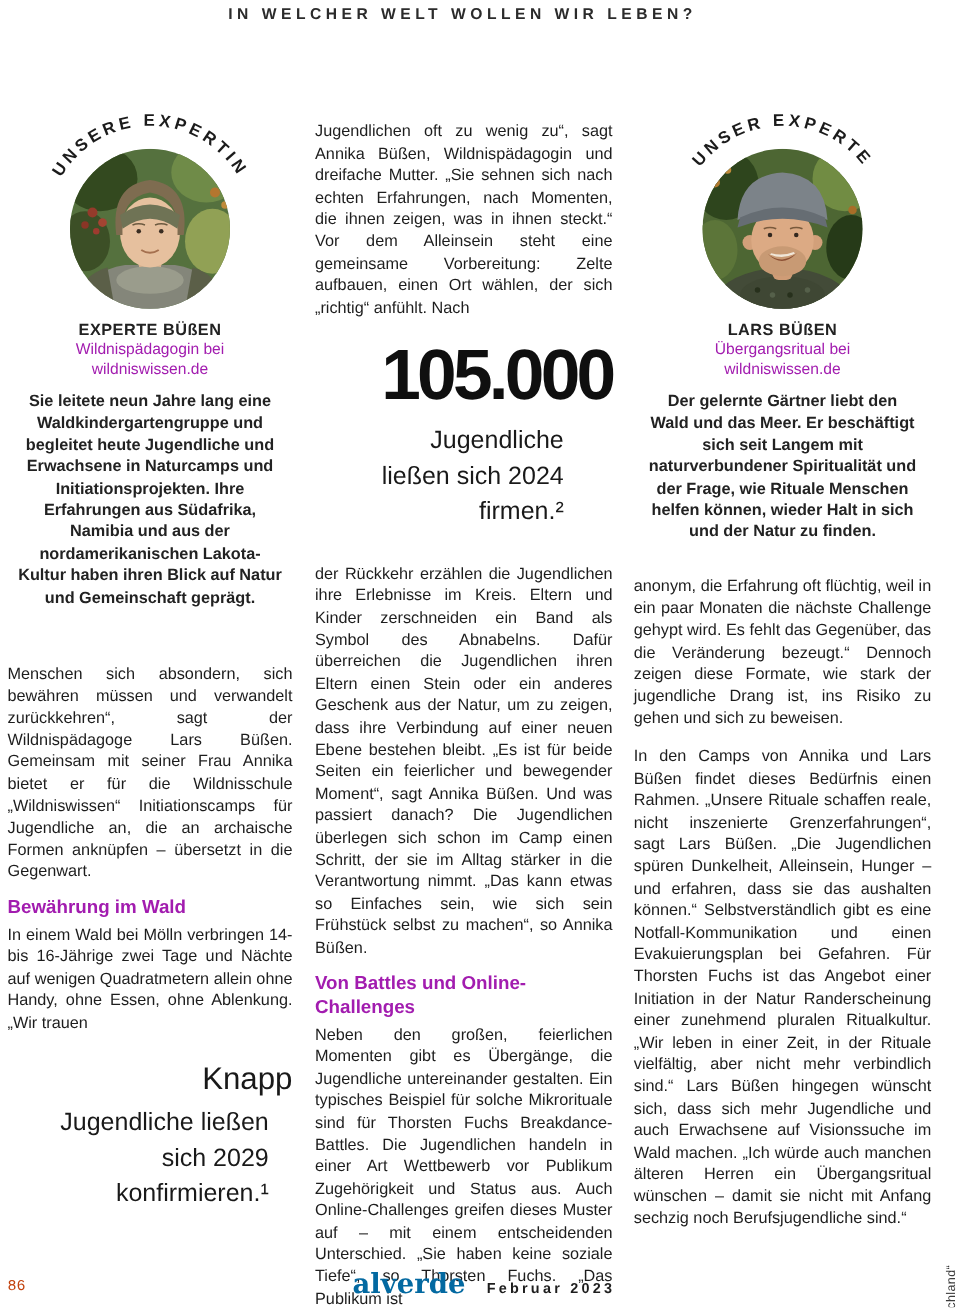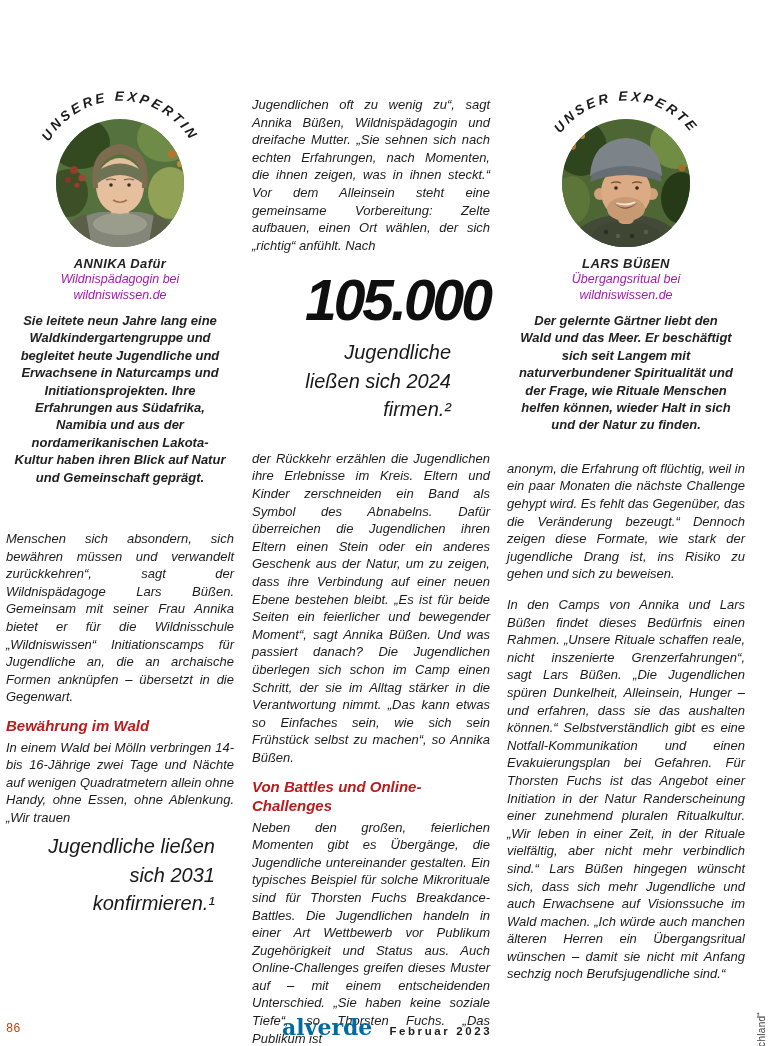--- a/index.html
+++ b/index.html
@@ -2,30 +2,30 @@
 <html lang="de"><head>
 <meta charset="utf-8">
 <style>
   html,body{margin:0;padding:0;background:#ffffff;}
   .page{position:relative;width:768px;height:1046px;background:#ffffff;overflow:hidden;
         font-family:"Liberation Sans","DejaVu Sans",sans-serif;color:#1c1c1c;}
 
   .header-title{position:absolute;top:4px;left:0;width:740px;text-align:center;
         font-size:12.5px;font-weight:700;letter-spacing:3.6px;color:#2b2b2b;}
 
-  .col{position:absolute;font-style:italic;}
+  .col{position:absolute;}
   .col-left{left:6px;top:88px;width:228px;}
   .col-mid{left:252px;top:96px;width:238px;}
   .col-right{left:507px;top:88px;width:238px;}
 
   .jtext{text-align:justify;font-size:13px;line-height:17.6px;margin:0;color:#1d1d1d;hyphens:auto;}
   .p-top{margin-top:44px;}
   .p-top-sm{margin-top:13px;}
   .p-top-r{margin-top:26px;}
-  .col-heading{font-size:15px;line-height:19.5px;font-weight:700;margin:10px 0 3px;color:#b91c1c;
+  .col-heading{font-size:15px;line-height:19.5px;font-weight:700;margin:10px 0 3px;color:#a21caf;
         font-family:"Liberation Sans","DejaVu Sans",sans-serif;}
 
   .expert{text-align:center;}
   .badge-svg{display:block;margin:0 auto;}
   .arc-text{font-size:13.5px;font-weight:700;letter-spacing:3px;fill:#1b1b1b;}
   .expert-name{font-size:13px;font-weight:700;letter-spacing:.4px;margin-top:6px;color:#222;}
   .expert-role{font-size:12.5px;color:#a21caf;line-height:16px;}
   .expert-bio{font-size:13px;font-weight:600;line-height:17.4px;margin:9px auto 0;width:214px;color:#222;text-align:center;}
 
   .stat{text-align:right;}
@@ -42,20 +42,21 @@
   .page-num{position:absolute;left:6px;bottom:10px;font-size:12px;color:#c2410c;font-family:Liberation Mono, monospace;}
   .logo-row{position:absolute;left:282px;bottom:6px;display:flex;align-items:baseline;}
   .logo{font-family:"DejaVu Serif","Liberation Serif",serif;font-size:22px;font-weight:700;color:#0369a1;}
   .issue{font-size:11.5px;font-weight:700;letter-spacing:2.6px;margin-left:17px;color:#1e1e1e;}
 </style>
 </head>
 <body>
 
 <div class="page">
 
+  <div class="header-title">IN WELCHER WELT WOLLEN WIR LEBEN?</div>
 
   <div class="col col-left">
     <div class="expert">
       <svg class="badge-svg" width="180" height="162" viewBox="0 0 180 162">
         <defs>
           <clipPath id="clipL">
               <circle cx="90" cy="95" r="64"></circle>
             </clipPath>
           <path id="arcL" d="M 23,142 A 82 82 0 1 1 157,142" fill="none"></path>
         </defs>
@@ -80,30 +81,31 @@
           <path d="M 63,100 Q 58,60 90,56 Q 122,60 117,100 L 112,100 Q 114,70 90,66 Q 66,70 68,100 Z" fill="#7e6c50"></path>
           <path d="M 66,84 Q 90,67 114,84 L 112,95 Q 90,79 68,95 Z" fill="#6f7355"></path>
           <circle cx="81" cy="97" r="1.8" fill="#3a2d22"></circle>
             <circle cx="99" cy="97" r="1.8" fill="#3a2d22"></circle>
           <path d="M 76,92 Q 81,90 86,92" stroke="#6d5a40" stroke-width="1.2" fill="none"></path>
           <path d="M 94,92 Q 99,90 104,92" stroke="#6d5a40" stroke-width="1.2" fill="none"></path>
           <path d="M 83,112 Q 90,116.5 97,112" stroke="#a5704f" stroke-width="1.6" fill="none"></path>
         </g>
         <text class="arc-text"><textPath href="#arcL" startOffset="50%" text-anchor="middle">UNSERE EXPERTIN</textPath></text>
       </svg>
-      <div class="expert-name">ANNIKA Dafür</div>
+      <div class="expert-name">EXPERTE BÜßEN</div>
       <div class="expert-role">Wildnispädagogin bei</div>
       <div class="expert-role">wildniswissen.de</div>
       <div class="expert-bio">Sie leitete neun Jahre lang eine Waldkindergartengruppe und begleitet heute Jugendliche und Erwachsene in Naturcamps und Initiationsprojekten. Ihre Erfahrungen aus Südafrika, Namibia und aus der nordamerikanischen Lakota-Kultur haben ihren Blick auf Natur und Gemeinschaft geprägt.</div>
     </div>
     <p class="jtext p-top">Menschen sich absondern, sich bewähren müssen und verwandelt zurückkehren“, sagt der Wildnispädagoge Lars Büßen. Gemeinsam mit seiner Frau Annika bietet er für die Wildnisschule „Wildniswissen“ Initiationscamps für Jugendliche an, die an archaische Formen anknüpfen – übersetzt in die Gegenwart.</p>
     <h3 class="col-heading">Bewährung im Wald</h3>
     <p class="jtext">In einem Wald bei Mölln verbringen 14- bis 16-Jährige zwei Tage und Nächte auf wenigen Quadratmetern allein ohne Handy, ohne Essen, ohne Ablenkung. „Wir trauen</p>
     <div class="stat">
-      <div class="stat-caption cap-left">Jugendliche ließen sich 2031 konfirmieren.¹</div>
+      <div class="stat-prefix">Knapp</div>
+      <div class="stat-caption cap-left">Jugendliche ließen sich 2029 konfirmieren.¹</div>
     </div>
   </div>
 
   <div class="col col-mid">
     <p class="jtext">Jugendlichen oft zu wenig zu“, sagt Annika Büßen, Wildnispädagogin und dreifache Mutter. „Sie sehnen sich nach echten Erfahrungen, nach Momenten, die ihnen zeigen, was in ihnen steckt.“ Vor dem Alleinsein steht eine gemeinsame Vorbereitung: Zelte aufbauen, einen Ort wählen, der sich „richtig“ anfühlt. Nach</p>
     <div class="stat">
       <div class="stat-number mid">105.000</div>
       <div class="stat-caption cap-mid">Jugendliche ließen sich 2024 firmen.²</div>
     </div>
     <p class="jtext p-top-r">der Rückkehr erzählen die Jugendlichen ihre Erlebnisse im Kreis. Eltern und Kinder zerschneiden ein Band als Symbol des Abnabelns. Dafür überreichen die Jugendlichen ihren Eltern einen Stein oder ein anderes Geschenk aus der Natur, um zu zeigen, dass ihre Verbindung auf einer neuen Ebene bestehen bleibt. „Es ist für beide Seiten ein feierlicher und bewegender Moment“, sagt Annika Büßen. Und was passiert danach? Die Jugendlichen überlegen sich schon im Camp einen Schritt, der sie im Alltag stärker in die Verantwortung nimmt. „Das kann etwas so Einfaches sein, wie sich sein Frühstück selbst zu machen“, so Annika Büßen.</p>

